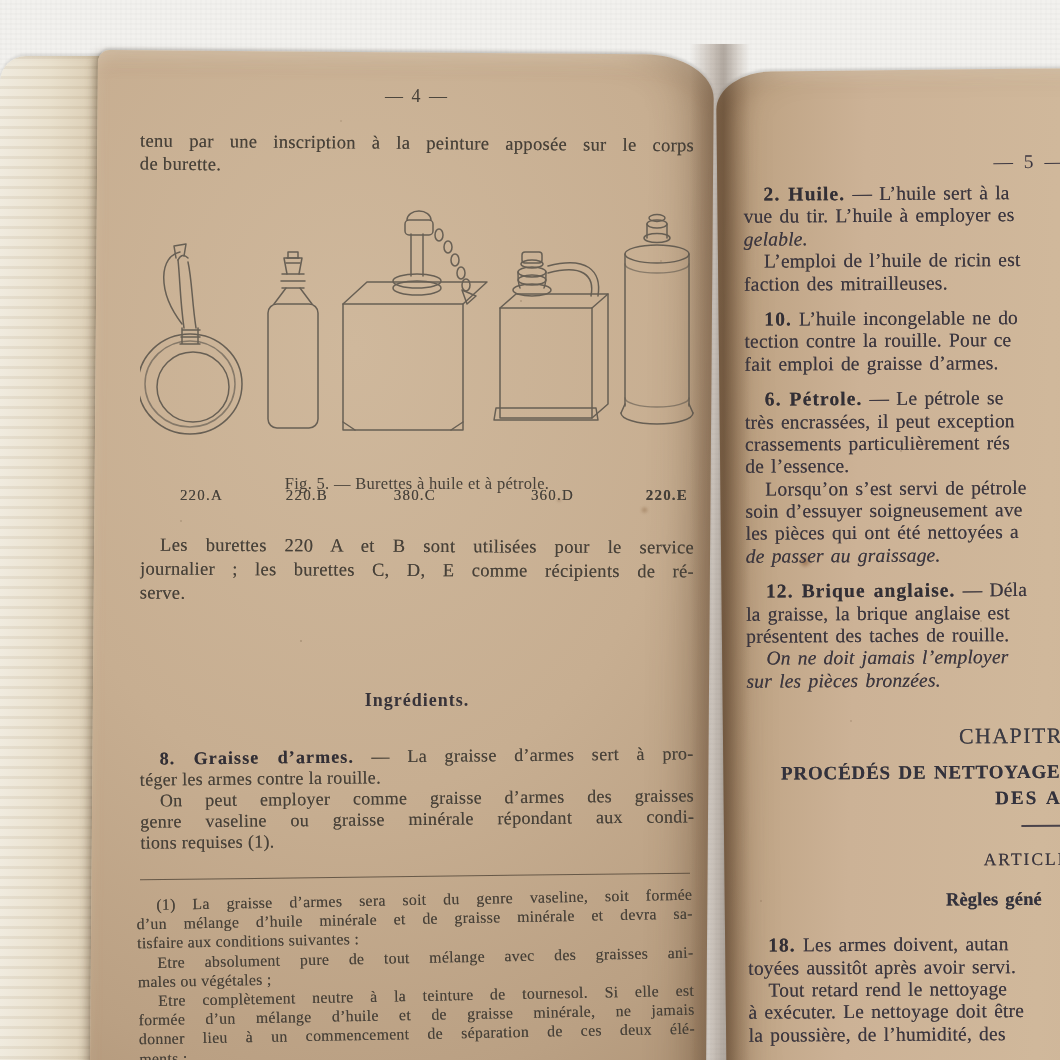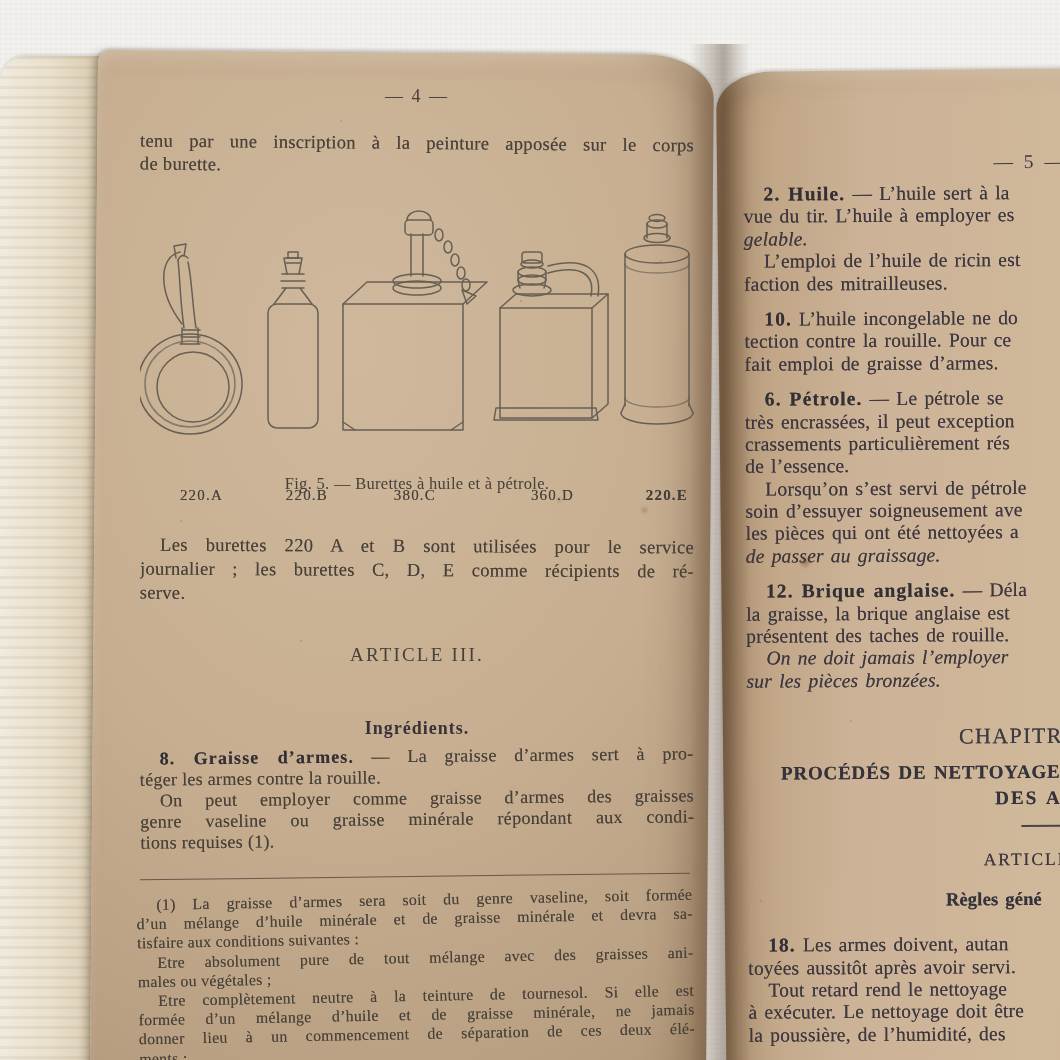--- a/index.html
+++ b/index.html
@@ -57,21 +57,21 @@
   .just .ln.last{text-align:left;}
   .ln.ind{text-indent:20px;}
   #pn4{left:140px;top:86px;width:554px;font-size:18px;letter-spacing:2px;}
   #intro{left:140px;top:132px;width:554px;--lh:23px;font-size:18.5px;transform:rotate(.5deg);}
   #fig{left:140px;top:208px;z-index:5;}
   .fig-label{position:absolute;top:440px;z-index:5;font-size:15px;letter-spacing:1.2px;
              color:#45403a;text-align:right;width:60px;text-shadow:0 0 .5px rgba(70,60,50,.6);margin-top:47px;}
   #caption{left:140px;top:474px;width:554px;font-size:16.5px;}
   #burettes{left:140px;top:534px;width:554px;--lh:24px;font-size:18.5px;transform:rotate(.3deg);}
   #art3{left:140px;top:644px;width:554px;font-size:19px;letter-spacing:2.2px;}
-  #ingr{left:140px;top:690px;width:554px;font-size:18px;font-weight:700;letter-spacing:1px;color:#373339;margin-top:28px;}
+  #ingr{left:140px;top:690px;width:554px;font-size:18px;font-weight:700;letter-spacing:1px;color:#373339;}
   #para8{left:140px;top:746px;width:554px;--lh:21px;font-size:18px;transform:rotate(-.55deg);}
   #fnrule{left:140px;top:876px;width:550px;height:0;border-top:1.6px solid rgba(72,62,50,.75);
           transform:rotate(-.7deg);z-index:5;position:absolute;}
   #footnote{left:138px;top:890px;width:556px;--lh:19.2px;font-size:15.8px;transform:rotate(-1.1deg);}
   
   #rp{left:746px;top:150px;width:560px;font-size:19.5px;color:#3b3640;transform:rotate(-.35deg);
       letter-spacing:.2px;word-spacing:2px;}
   #rp .ln{height:22.4px;line-height:22.4px;white-space:nowrap;text-shadow:0 0 .6px rgba(56,48,44,.7);}
   #rp .gap{margin-top:13px;}
   #rp .g2{margin-top:22px;}
@@ -178,21 +178,20 @@
   <div id="fig-labels"></div>
 
   <div id="caption" class="txt center">Fig. 5. — Burettes à huile et à pétrole.</div>
 
   <div id="burettes" class="txt just">
       <div class="ln ind">Les burettes 220 A et B sont utilisées pour le service</div>
       <div class="ln">journalier ; les burettes C, D, E comme récipients de ré-</div>
       <div class="ln last">serve.</div>
     </div>
 
-  <div id="art3" class="txt center">ARTICLE III.</div>
 
   <div id="ingr" class="txt center">Ingrédients.</div>
 
   <div id="para8" class="txt just">
       <div class="ln ind"><span class="lead">8. Graisse d’armes.</span> — La graisse d’armes sert à pro-</div>
       <div class="ln last">téger les armes contre la rouille.</div>
       <div class="ln ind">On peut employer comme graisse d’armes des graisses</div>
       <div class="ln">genre vaseline ou graisse minérale répondant aux condi-</div>
       <div class="ln last">tions requises (1).</div>
     </div>

